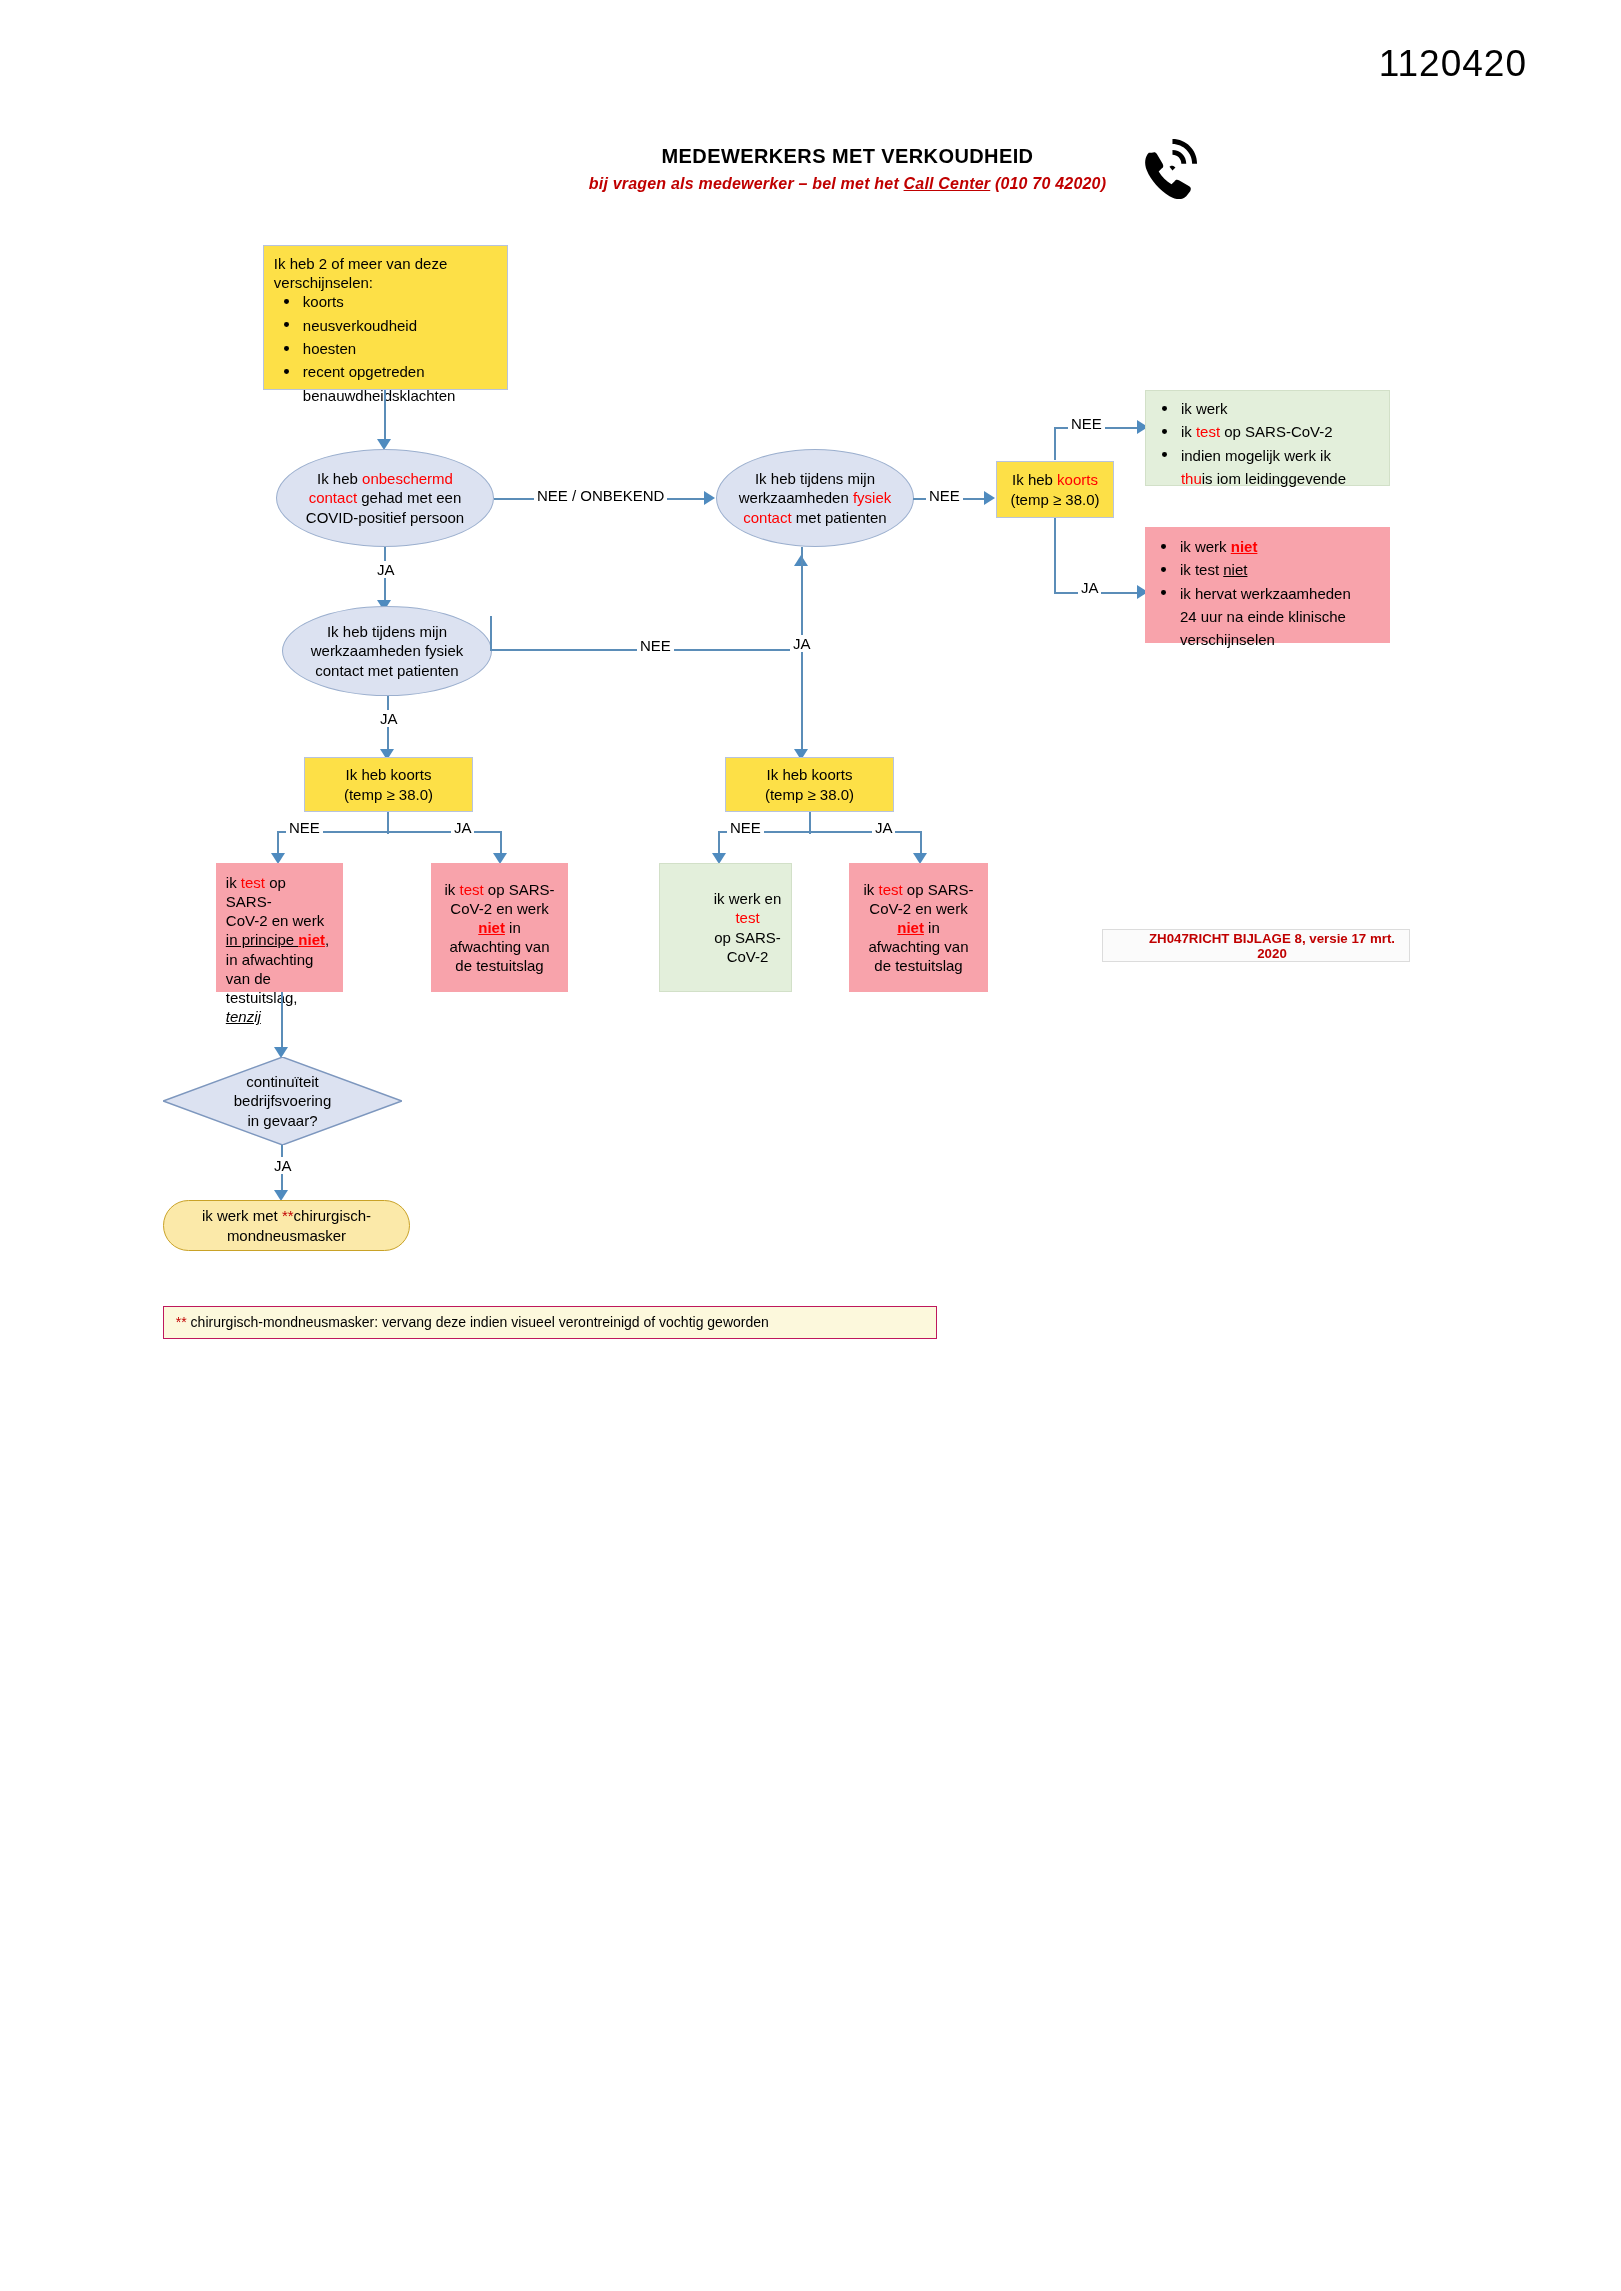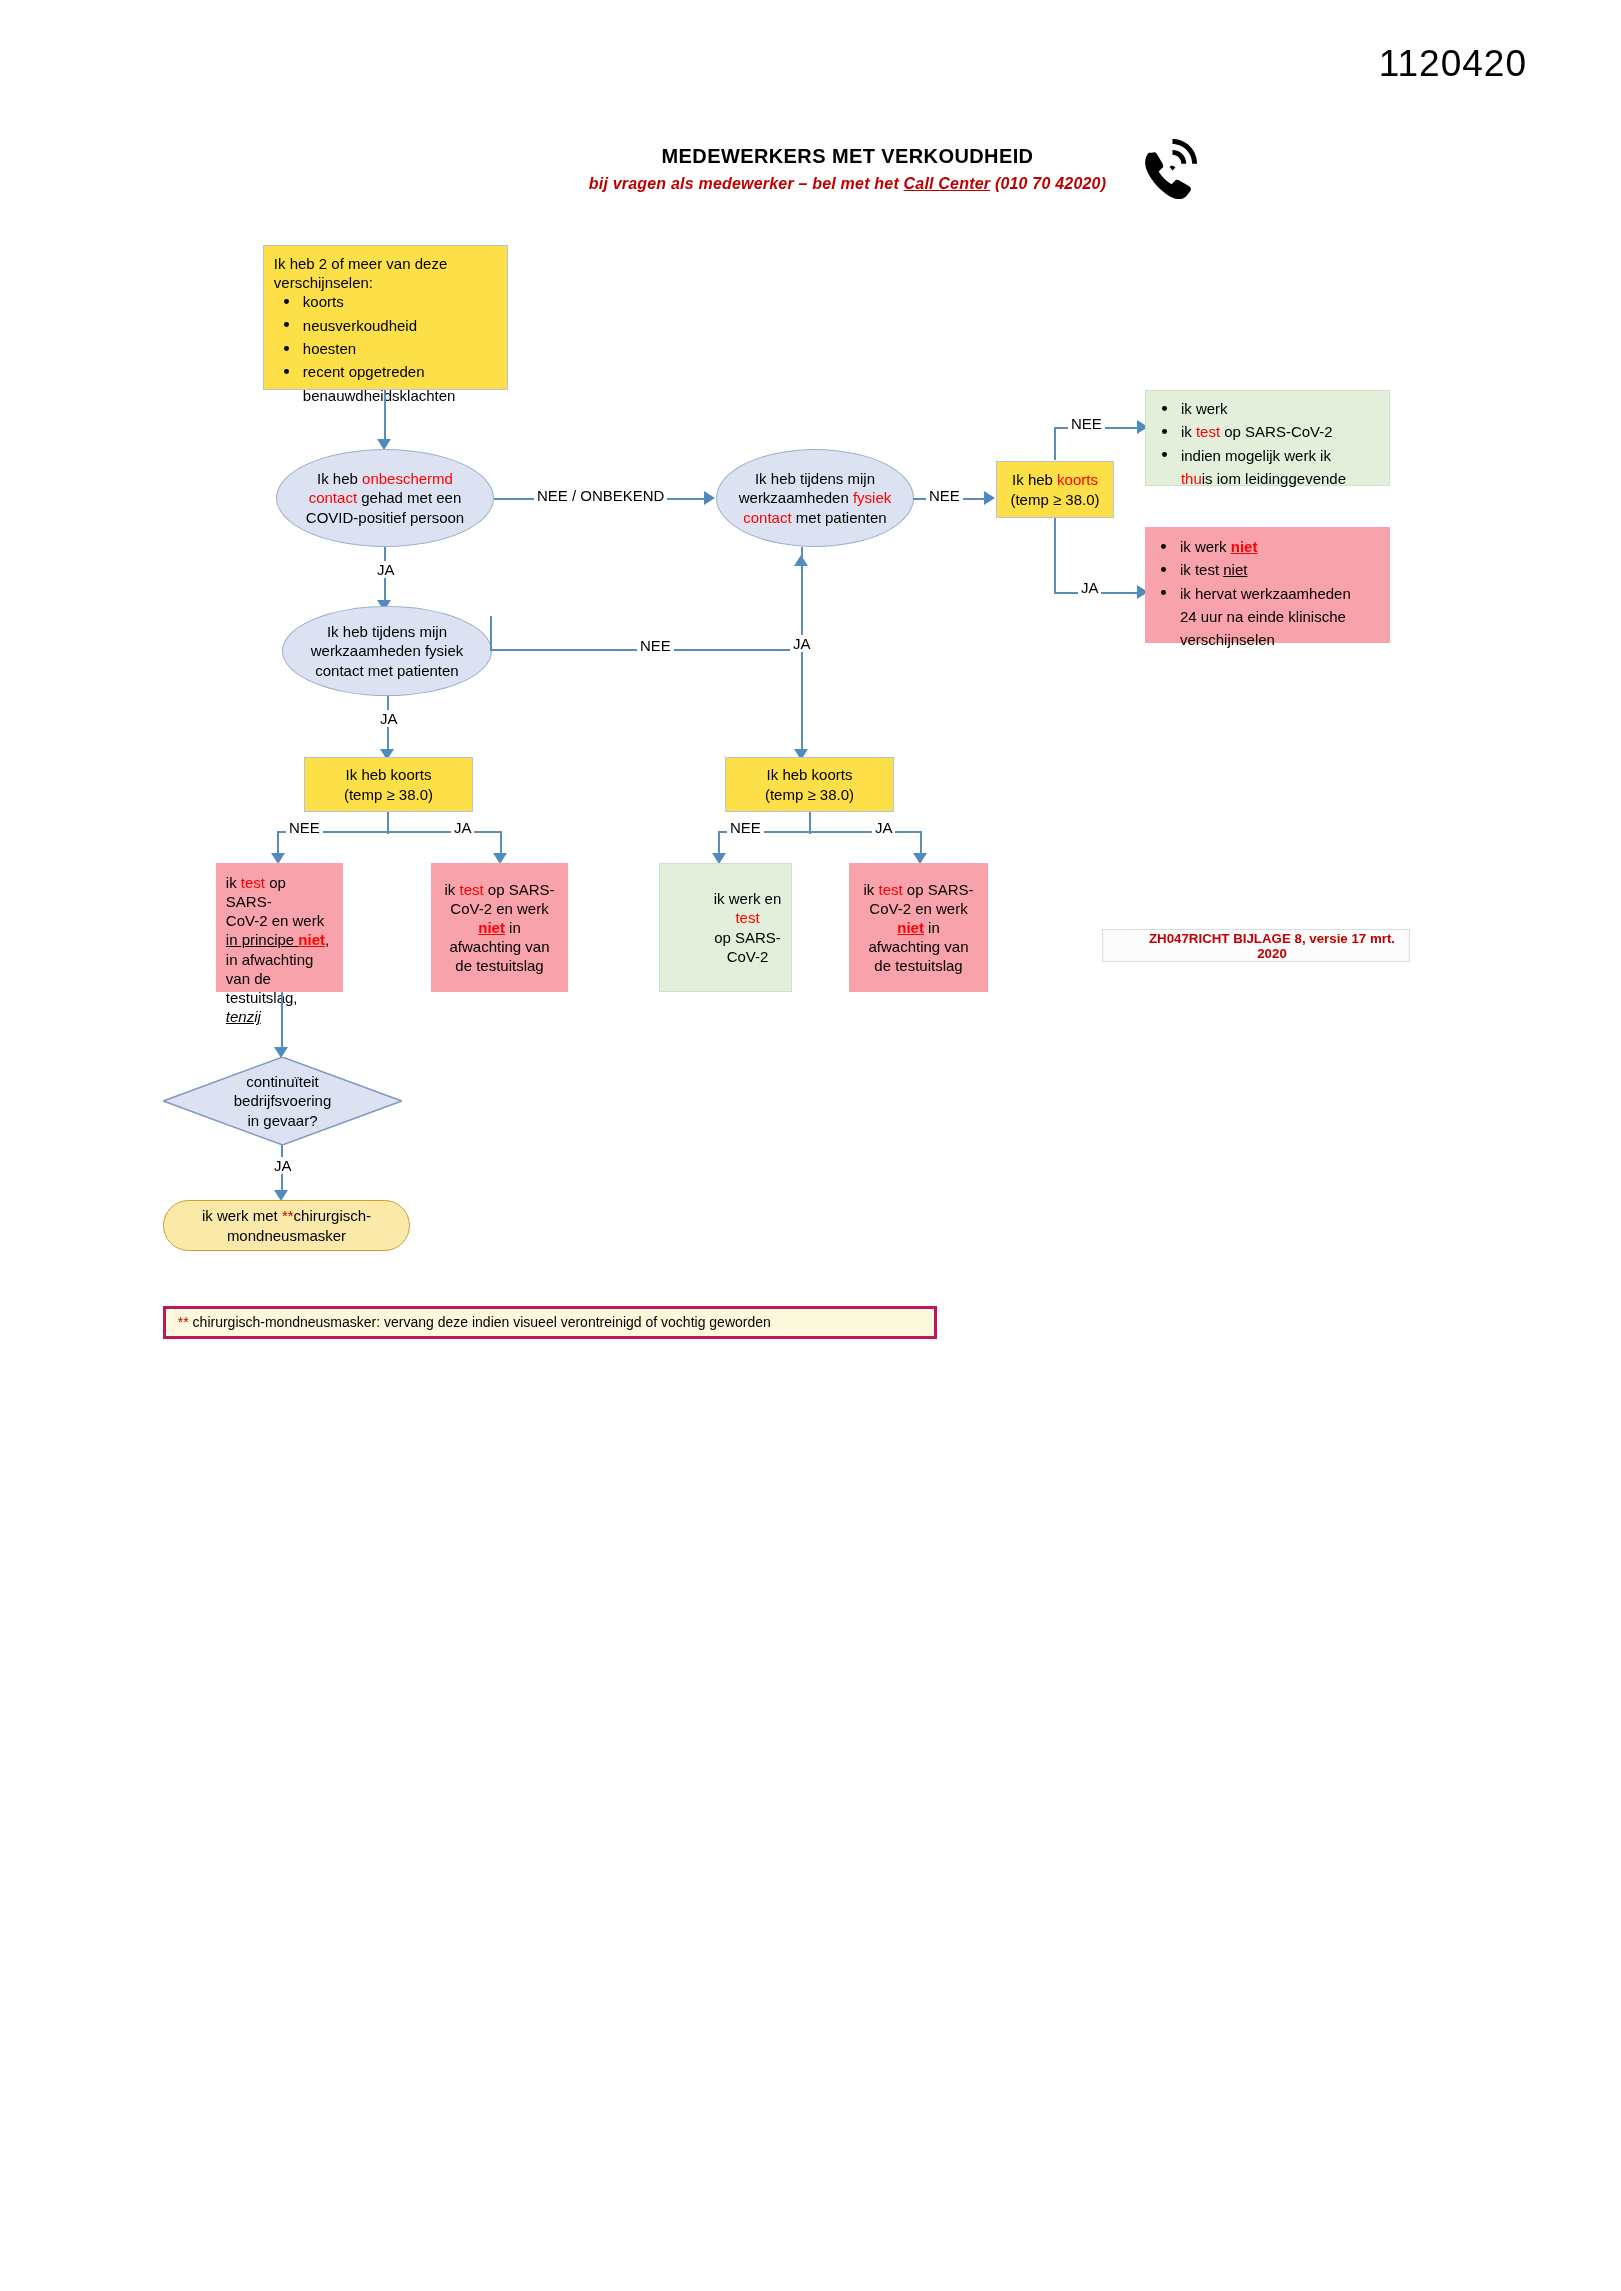--- a/index.html
+++ b/index.html
@@ -25,21 +25,21 @@
   .dred{color:#C00000;}
   .u{text-decoration:underline;}
   .bu{text-decoration:underline;font-weight:bold;color:#FF0000;}
   .it{font-style:italic;}
 
   
   .box-blue{background:#fde047;border:1px solid #B7C3DE;}
   .box-pink{background:#F8A3AB;}
   .box-green{background:#E3EFDB;border:1px solid #D2E0C8;}
   .box-yellow{background:#FBE9A9;border:1px solid #C9A227;border-radius:25.5px;}
-  .box-note{background:#FCF8DC;border:3px solid #be185d;}
+  .box-note{background:#FCF8DC;border:1px solid #be185d;}
   .box-ver{background:#FBFBFB;border:1px solid #DCDCDC;}
 
   .ell{background:#DCE2F1;border:1px solid #9BAFCE;border-radius:50%;}
 
   .center-txt{display:flex;align-items:center;justify-content:center;text-align:center;height:100%;width:100%;}
   .left-txt{display:flex;align-items:center;justify-content:flex-start;text-align:left;height:100%;width:100%;}
 
   
   ul.bl{margin:0;padding:0 0 0 29px;list-style:none;}
   ul.bl li{position:relative;margin:0 0 3.9px 0;font-size:15px;line-height:1.3;}

